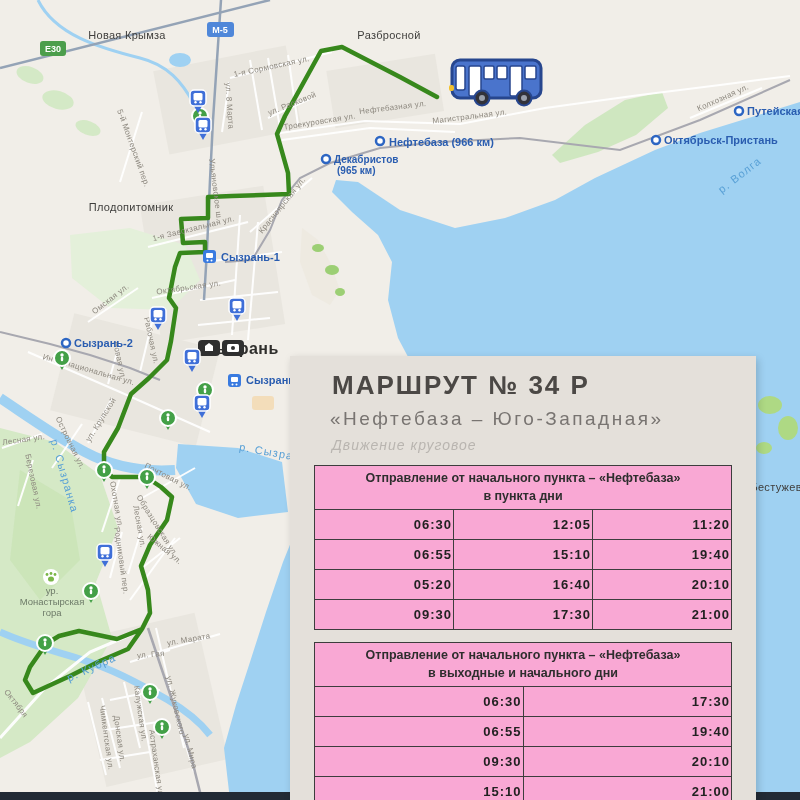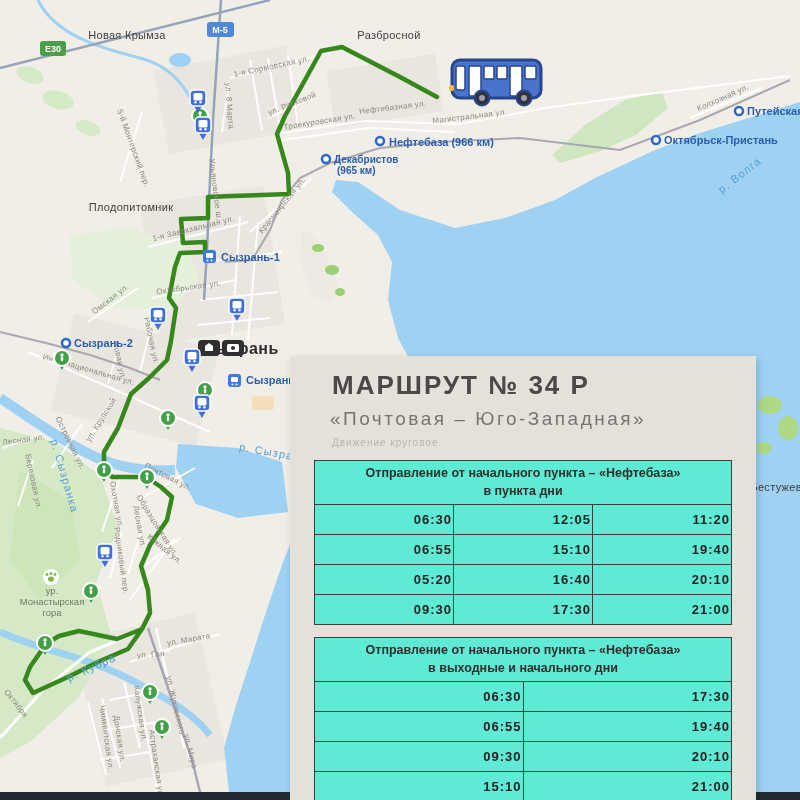--- a/index.html
+++ b/index.html
@@ -18,22 +18,22 @@
   .badge-t{font-size:9px;font-weight:bold;fill:#fff;text-anchor:middle;}
   .mon{font-size:9.5px;fill:#6d7a68;text-anchor:middle;}
   
   .card{
     position:absolute;left:290px;top:356px;width:466px;height:446px;
     background:#e4e0da;box-sizing:border-box;padding:12px 24px 0 24px;
     box-shadow:2px 3px 8px rgba(0,0,0,.18);
   }
   .card-title{font-size:26px;font-weight:bold;color:#4b4845;letter-spacing:2px;margin:2px 0 0 18px;}
   .card-sub{font-size:19px;color:#787471;letter-spacing:2.5px;margin:7px 0 0 16px;}
-  .card-note{font-size:10px;color:#b9b5b0;letter-spacing:1px;margin:7px 0 0 18px;}
-  table.sched{width:100%;border-collapse:collapse;background:#5eead4;margin-top:12px;}
+  .card-note{font-size:14px;color:#b9b5b0;letter-spacing:1px;margin:7px 0 0 18px;font-style:italic;}
+  table.sched{width:100%;border-collapse:collapse;background:#f9a8d4;margin-top:12px;}
   table.sched th,table.sched td{border:1.6px solid #3d3d3d;text-align:center;}
   table.sched th{font-size:12.5px;font-weight:bold;color:#2e2e2e;padding:4px 2px;line-height:1.4;}
   table.sched td{font-size:13px;font-weight:bold;color:#222;letter-spacing:1px;height:27px;text-align:right;}
   .card-footer{text-align:center;font-size:13px;color:#8b8783;margin-top:10px;letter-spacing:.5px;}
 </style>
 </head>
 <body>
 
 <div id="stage">
 
@@ -384,21 +384,21 @@
     <circle cx="524" cy="98" r="7.5" fill="#32323a" stroke="#27468e" stroke-width="2"></circle>
     <circle cx="524" cy="98" r="3" fill="#9aa0ac"></circle>
     <rect x="449" y="85" width="5" height="6" rx="2" fill="#f2c12e"></rect>
   </g>
 
   <rect x="0" y="792" width="800" height="8" fill="#222a35"></rect>
 </svg>
 
 <div class="card">
   <div class="card-title">МАРШРУТ № 34 Р</div>
-  <div class="card-sub">«Почтовая – Юго-Западная»</div>
+  <div class="card-sub">«Нефтебаза – Юго-Западная»</div>
   <div class="card-note">Движение круговое</div>
 
   <table class="sched">
     <thead>
       <tr>
             <th colspan="3">
         <span>Отправление от начального пункта – «Нефтебаза»</span><br>
         <span>в пункта дни</span>
       </th>
           </tr>

